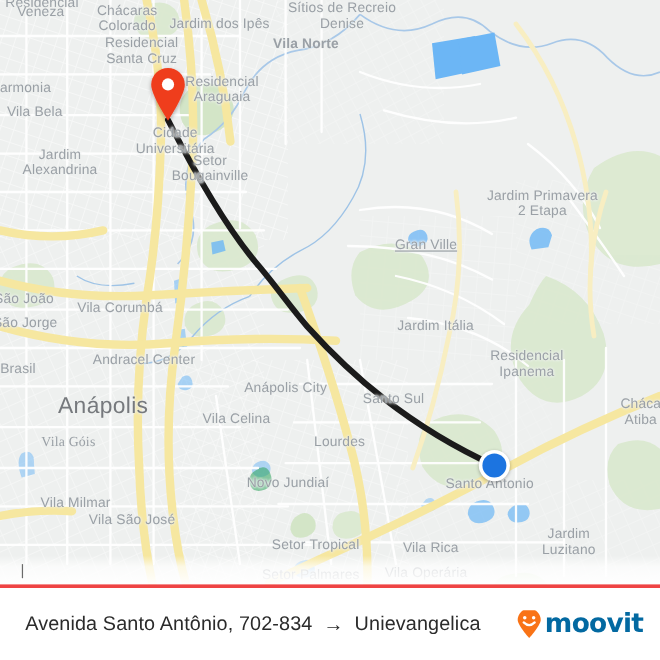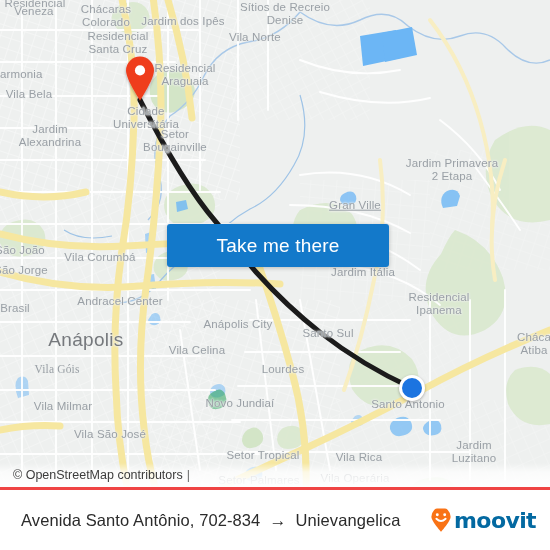--- a/index.html
+++ b/index.html
@@ -264,21 +264,21 @@
     </svg>
 
     <div id="labels">
         <div class="lbl" style="left: 35px; top: 3px;">Residencial</div>
         <div class="lbl" style="left: 34px; top: 11px;">Veneza</div>
         <div class="lbl" style="left: 106px; top: 16px;">Chácaras
 Colorado</div>
         <div class="lbl" style="left: 183px; top: 21px;">Jardim dos Ipês</div>
         <div class="lbl" style="left: 285px; top: 14px;">Sítios de Recreio
 Denise</div>
-        <div class="lbl" style="left: 255px; top: 37px;">Vila Norte</div>
+        <div class="lbl" style="left: 255px; top: 37px; font-weight: bold;">Vila Norte</div>
         <div class="lbl" style="left: 118px; top: 43px;">Residencial
 Santa Cruz</div>
         <div class="lbl" style="left: 185px; top: 75px;">Residencial
 Araguaia</div>
         <div class="lbl" style="left: 17px; top: 74px;">Harmonia</div>
         <div class="lbl" style="left: 29px; top: 94px;">Vila Bela</div>
         <div class="lbl" style="left: 146px; top: 118px;">Cidade
 Universitária</div>
         <div class="lbl" style="left: 175px; top: 141px;">Setor
 Bougainville</div>
@@ -296,21 +296,21 @@
         <div class="lbl" style="left: 439px; top: 304px;">Residencial
 Ipanema</div>
         <div class="lbl" style="left: 238px; top: 324px;">Anápolis City</div>
         <div class="lbl" style="left: 328px; top: 333px;">Santo Sul</div>
         <div class="lbl city" style="left: 86px; top: 339px;">Anápolis</div>
         <div class="lbl" style="left: 197px; top: 350px;">Vila Celina</div>
         <div class="lbl" style="left: 534px; top: 344px;">Cháca
 Atiba</div>
         <div class="lbl" style="left: 57px; top: 369px; font-family: Liberation Serif, serif;">Vila Góis</div>
         <div class="lbl" style="left: 283px; top: 369px;">Lourdes</div>
-        <div class="lbl" style="left: 63px; top: 406px; text-align: center;">Vila Milmar</div>
+        <div class="lbl" style="left: 63px; top: 420px; text-align: center;">Vila Milmar</div>
         <div class="lbl" style="left: 240px; top: 403px;">Novo Jundiaí</div>
         <div class="lbl" style="left: 408px; top: 404px;">Santo Antonio</div>
         <div class="lbl" style="left: 110px; top: 434px;">Vila São José</div>
         <div class="lbl" style="left: 259px; top: 433px; margin-top: 47px;">Setor Palmares</div>
         <div class="lbl" style="left: 474px; top: 452px;">Jardim Luzitano</div>
         <div class="lbl" style="left: 263px; top: 455px;">Setor Tropical</div>
         <div class="lbl" style="left: 359px; top: 457px;">Vila Rica</div>
         <div class="lbl" style="left: 355px; top: 478px;">Vila Operária</div>
       </div>
 
@@ -319,24 +319,22 @@
         <path d="M16 45.5 C16 45.5 2 24.5 2 15.6 A14 14 0 0 1 30 15.6 C30 24.5 16 45.5 16 45.5 Z" fill="#ef3e1e"></path>
         <circle cx="16" cy="15.4" r="5.1" fill="#ffffff"></circle>
       </svg>
     </div>
 
     <div id="dest-dot">
       <div class="ring"></div>
       <div class="core"></div>
     </div>
 
-    <button id="cta">Take me there</button>
 
     <div id="attribution">
-      <a href="#">© OpenStreetMap contributors</a>
       <span class="sep">|</span>
     </div>
   </div>
 
   <div id="footer">
     <div id="route-summary">
       <span>Avenida Santo Antônio, 702-834</span>
       <span class="arrow">→</span>
       <span>Unievangelica</span>
     </div>

